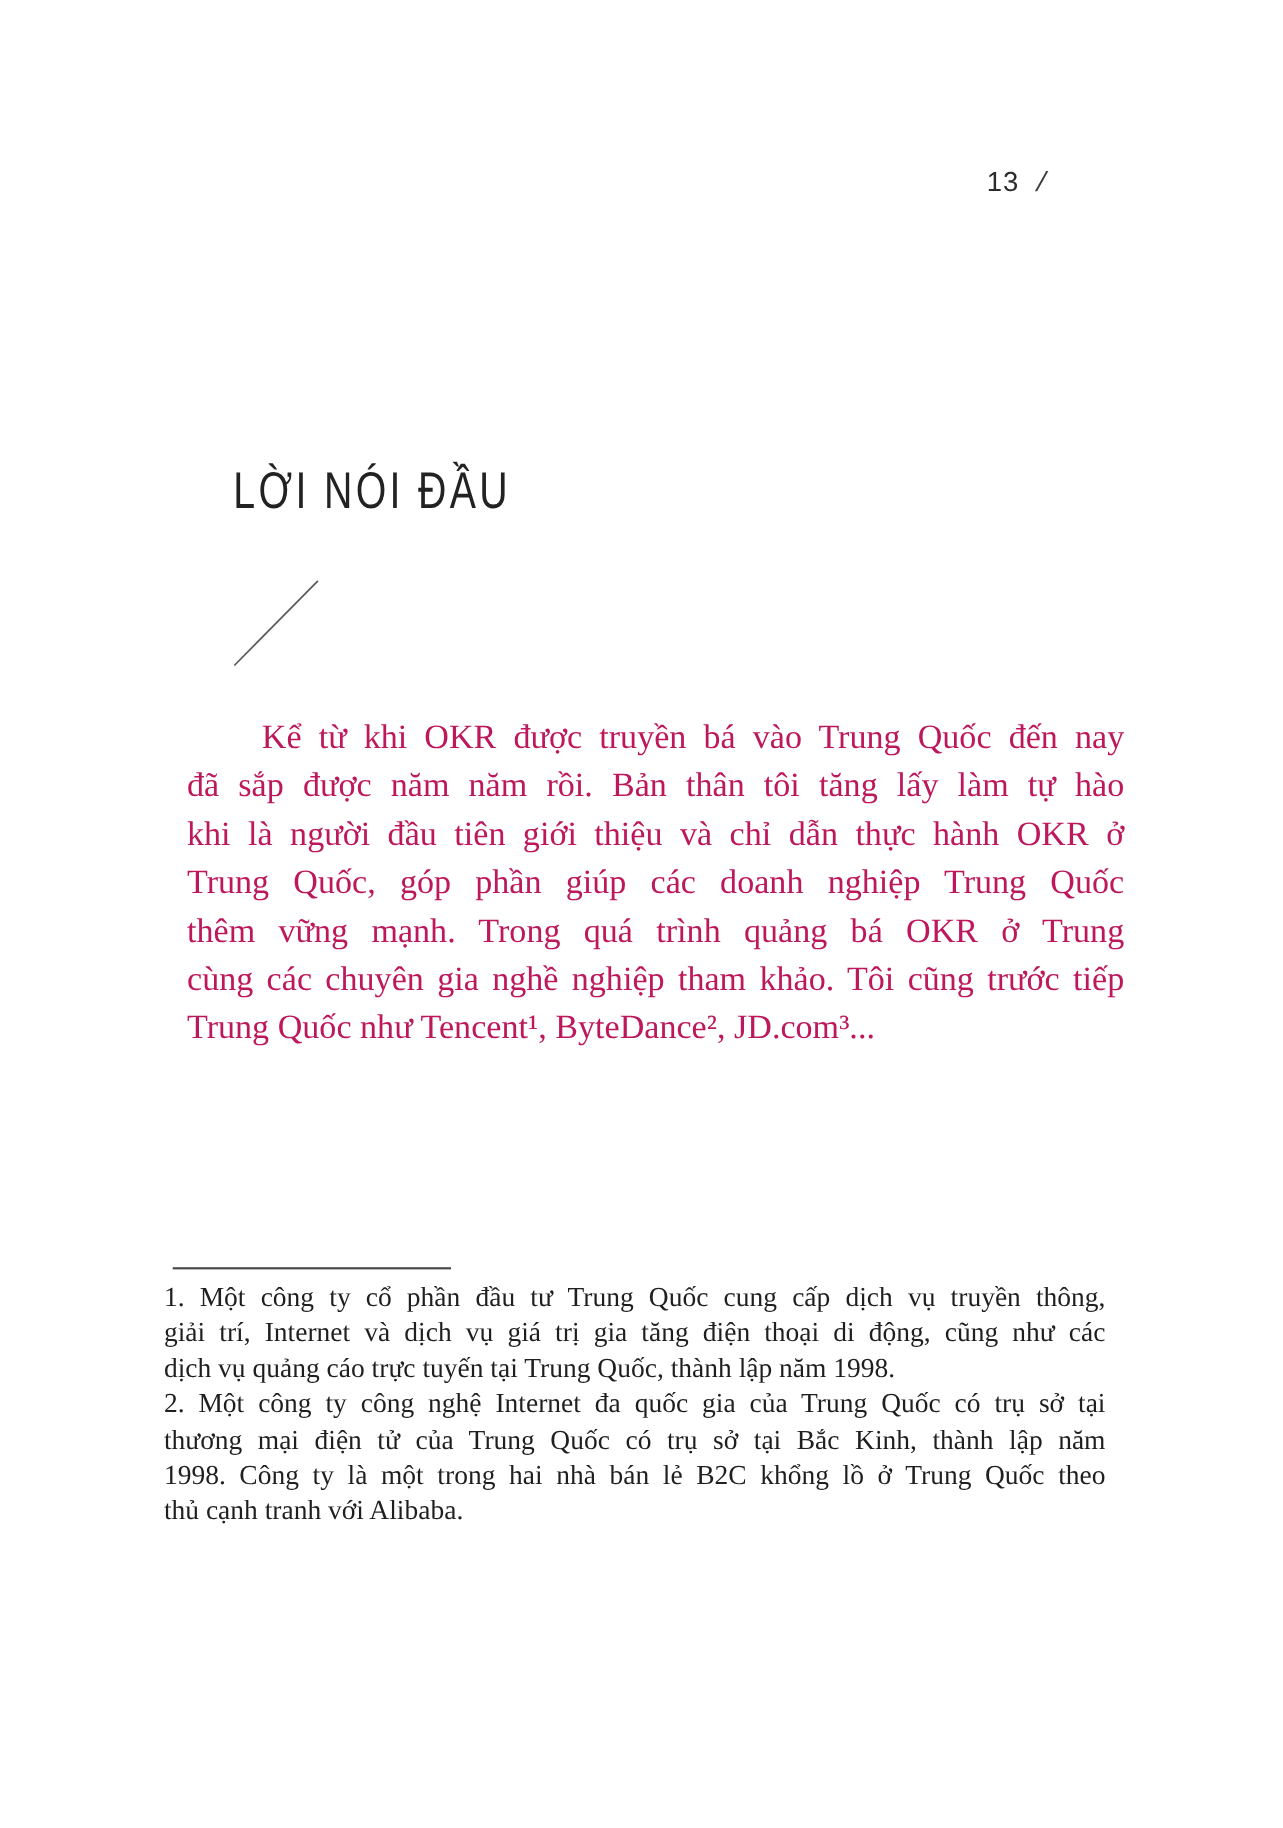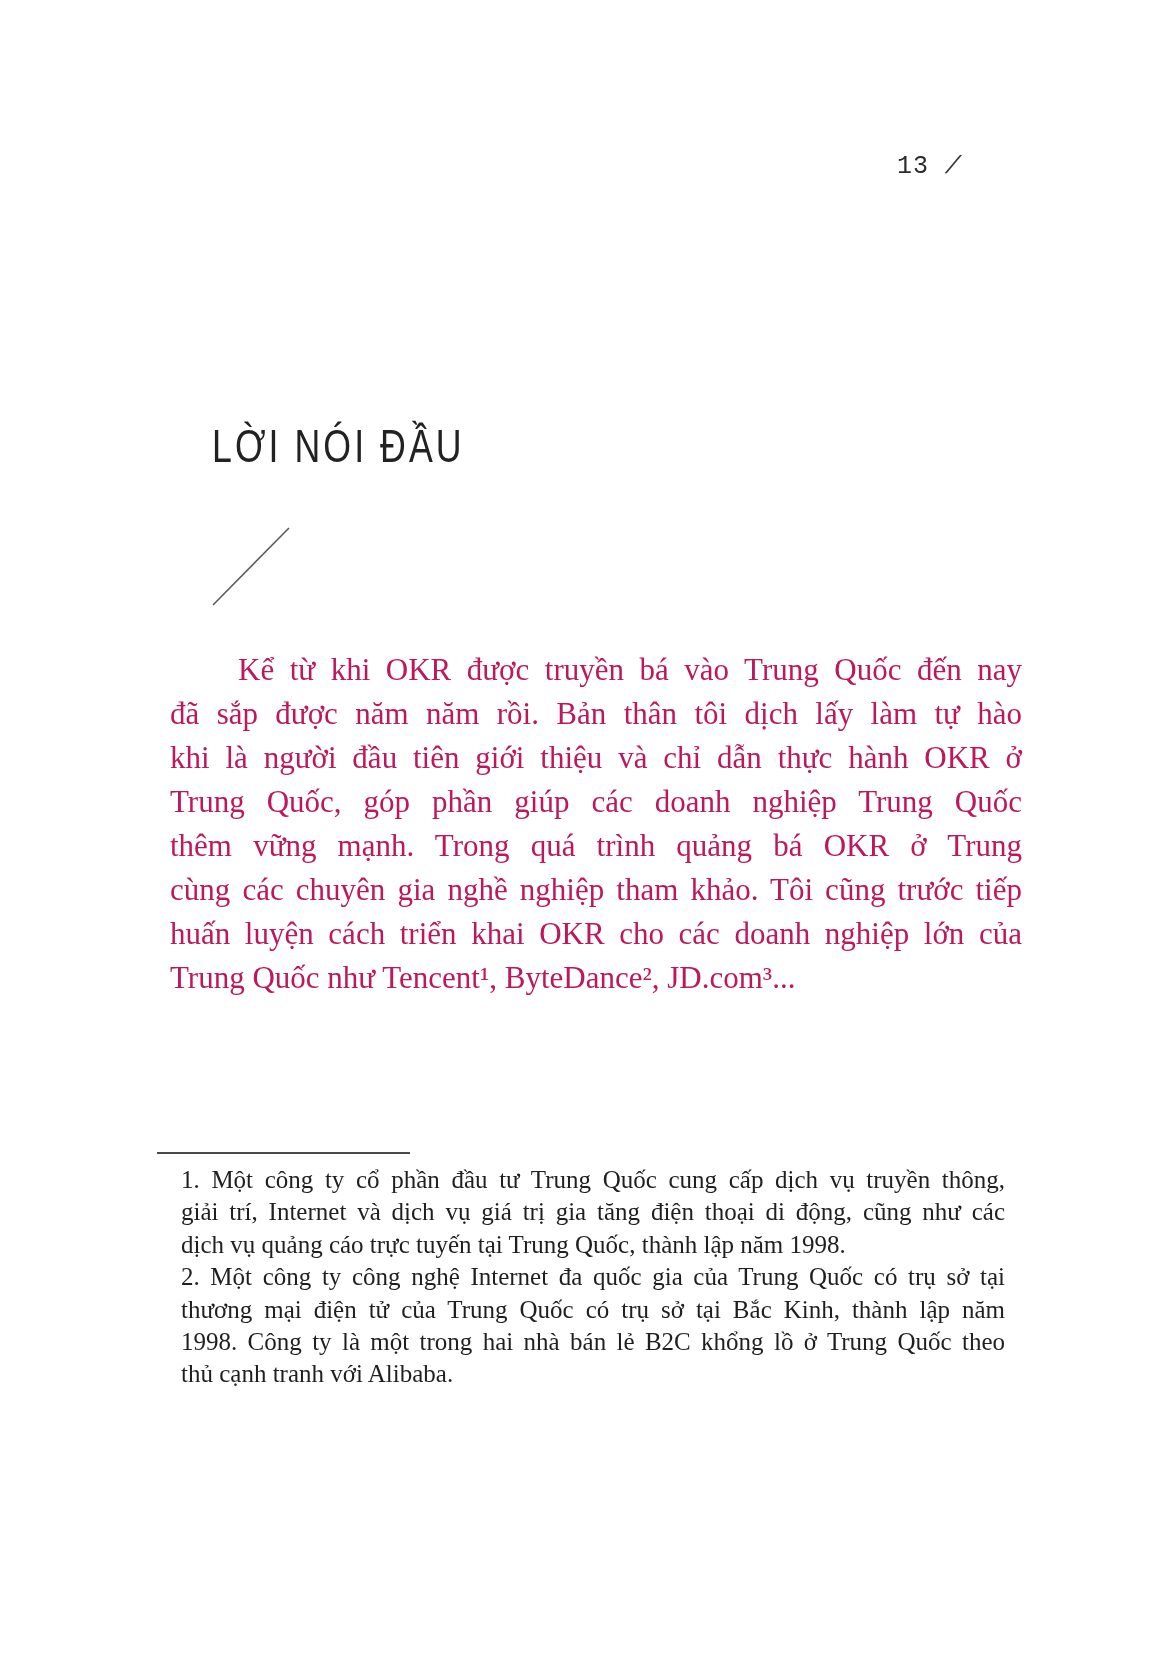--- a/index.html
+++ b/index.html
@@ -7,21 +7,21 @@
     position:relative;
     width:1166px;height:1662px;
     background:#ffffff;
     font-family:"Liberation Serif","DejaVu Serif",serif;
     color:#1f1f1f;
     overflow:hidden;
   }
   
   .pagenum{
     position:absolute;top:152px;left:897px;
-    font-family:Liberation Mono, monospace;
+    font-family:Liberation Sans, sans-serif;
     font-size:25px;color:#2b2b2b;letter-spacing:1px;
     display:flex;align-items:flex-start;gap:16px;
   }
   .pslash{
     display:inline-block;
     transform:skewX(-16deg);
     color:#3a3a3a;
     font-weight:300;
   }
   
@@ -57,21 +57,20 @@
   }
   
   .foot-block{
     position:absolute;left:149px;top:1164px;width:856px;
     font-size:25px;line-height:32.4px;color:#1f1f1f;
   }
   .fline{
     height:32.4px;
     text-align:justify;
     text-align-last:justify;
-    margin-left:32px;
   }
   .fline.plain{text-align-last:left;}
 </style>
 </head>
 <body>
 
 <div class="page">
 
   <div class="pagenum">
     <span>13</span>
@@ -79,26 +78,25 @@
   </div>
 
   <h1 class="heading">LỜI NÓI ĐẦU</h1>
 
   <svg class="deco" width="90" height="85" viewBox="0 0 90 85">
     <line x1="8" y1="81" x2="84" y2="4" stroke="#5a5a5a" stroke-width="1.6"></line>
   </svg>
 
   <div class="body-block">
     <div class="bline indent">Kể từ khi OKR được truyền bá vào Trung Quốc đến nay</div>
-    <div class="bline">đã sắp được năm năm rồi. Bản thân tôi dịch lấy làm tự hào</div>
+    <div class="bline">đã sắp được năm năm rồi. Bản thân tôi tăng lấy làm tự hào</div>
     <div class="bline">khi là người đầu tiên giới thiệu và chỉ dẫn thực hành OKR ở</div>
     <div class="bline">Trung Quốc, góp phần giúp các doanh nghiệp Trung Quốc</div>
     <div class="bline">thêm vững mạnh. Trong quá trình quảng bá OKR ở Trung</div>
     <div class="bline">cùng các chuyên gia nghề nghiệp tham khảo. Tôi cũng trước tiếp</div>
-    <div class="bline">huấn luyện cách triển khai OKR cho các doanh nghiệp lớn của</div>
     <div class="bline plain">Trung Quốc như Tencent¹, ByteDance², JD.com³...</div>
   </div>
 
   <div class="rule"></div>
 
   <div class="foot-block">
     <div class="fline">1. Một công ty cổ phần đầu tư Trung Quốc cung cấp dịch vụ truyền thông,</div>
     <div class="fline">giải trí, Internet và dịch vụ giá trị gia tăng điện thoại di động, cũng như các</div>
     <div class="fline plain">dịch vụ quảng cáo trực tuyến tại Trung Quốc, thành lập năm 1998.</div>
     <div class="fline">2. Một công ty công nghệ Internet đa quốc gia của Trung Quốc có trụ sở tại</div>

